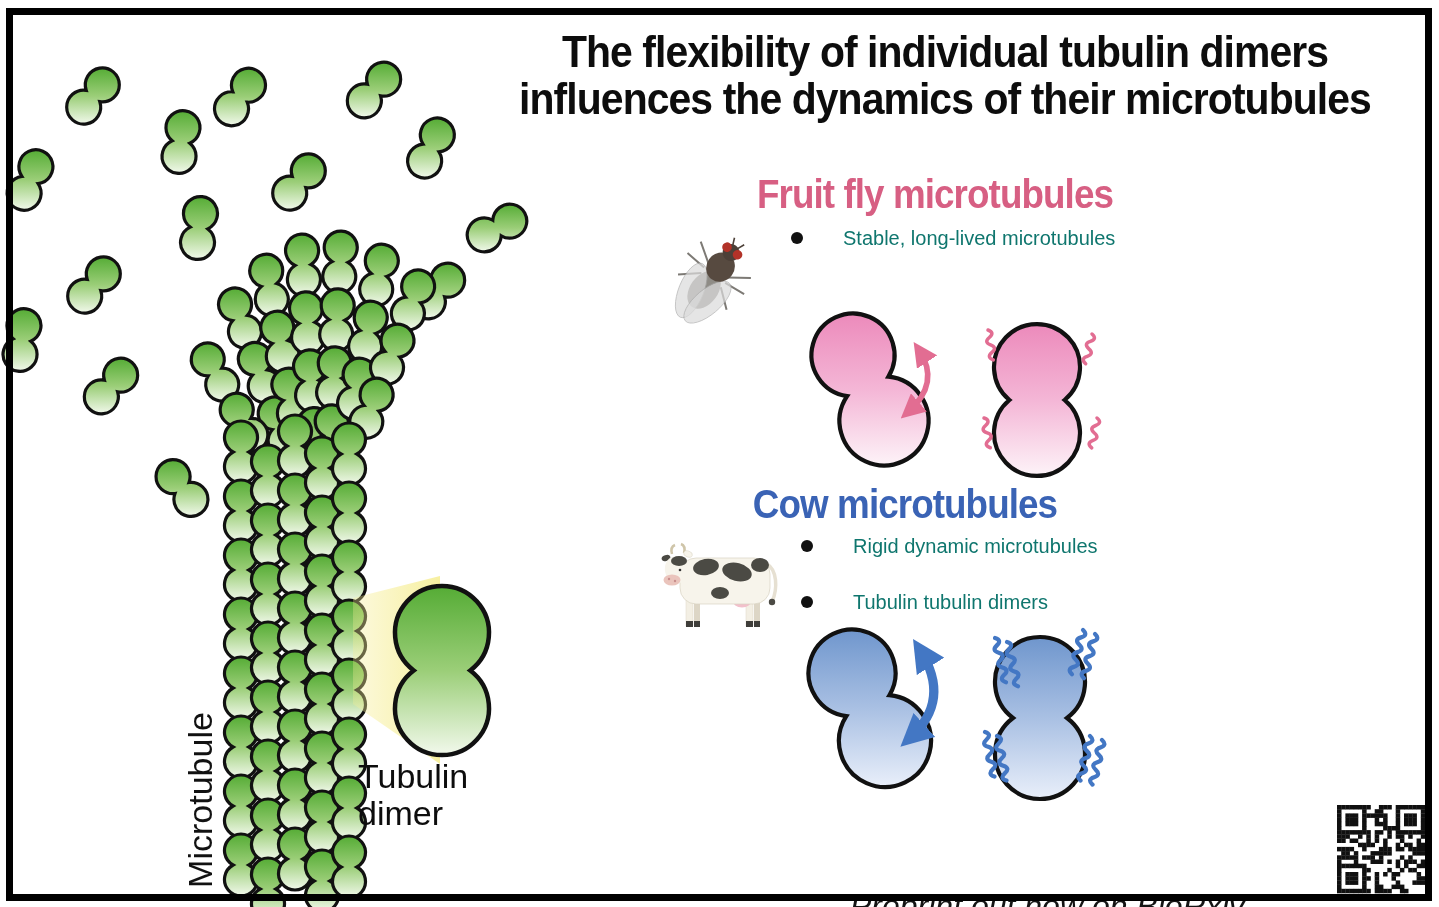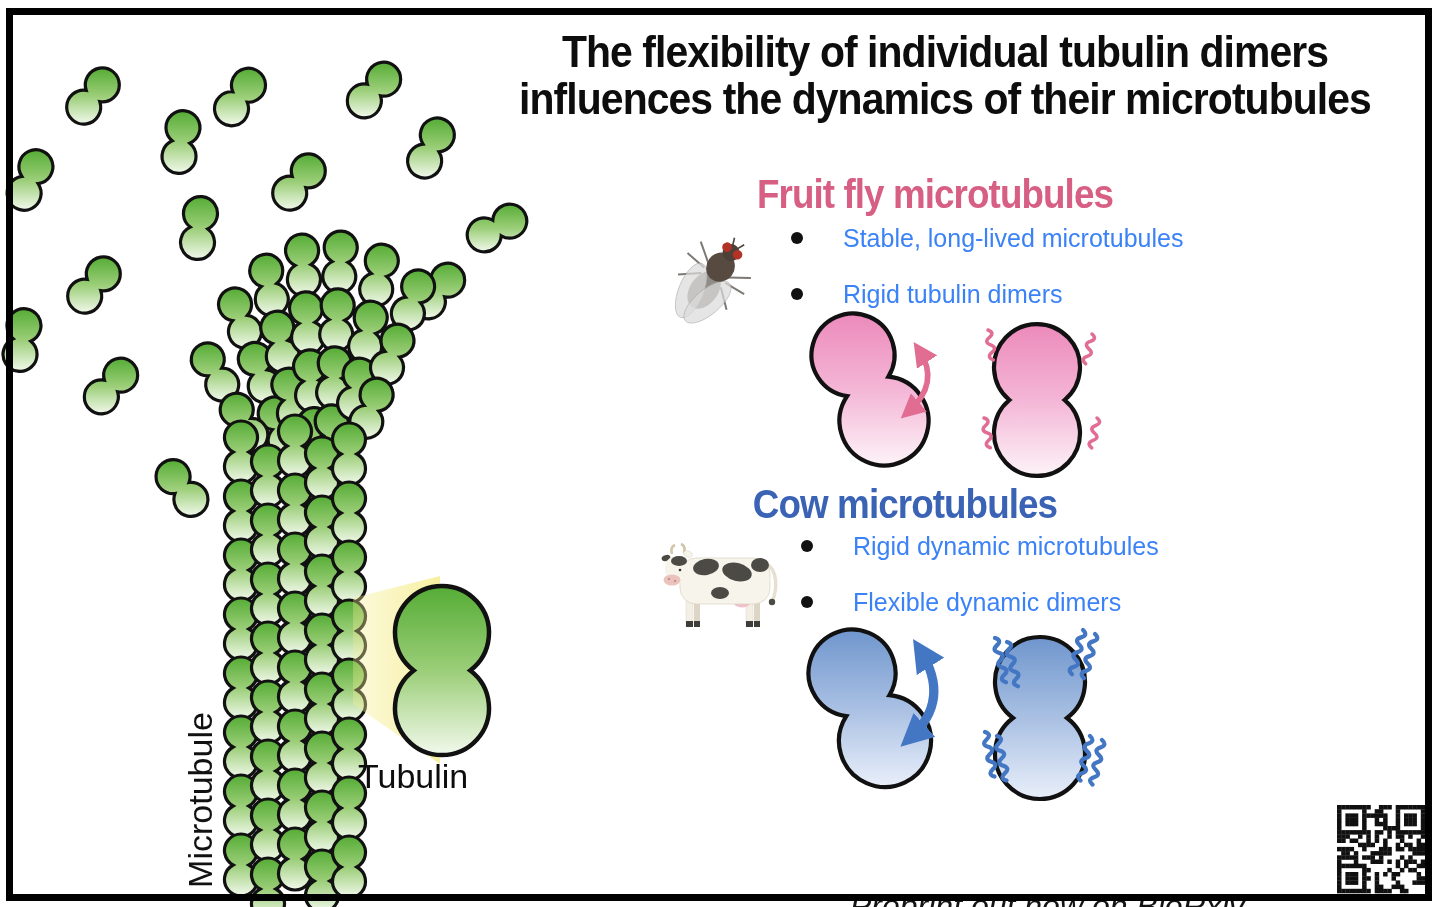--- a/index.html
+++ b/index.html
@@ -8,21 +8,21 @@
   .frame{position:absolute;left:6px;top:8px;width:1426px;height:893px;border:7px solid #000;
     z-index:30;pointer-events:none}
   #art{position:absolute;left:0;top:0;width:1439px;height:907px;z-index:1}
   .txt{position:absolute;z-index:10;color:#0d0d0d}
   #title{left:470px;top:28px;width:950px;text-align:center;font-weight:bold;font-size:44px;
     line-height:47px;letter-spacing:-1px;transform:scaleX(.93);transform-origin:center}
   .sec-heading{font-weight:bold;font-size:40px;letter-spacing:-1px;text-align:center;
     transform:scaleX(.92);transform-origin:center}
   #fly-heading{left:700px;top:172px;width:470px}
   #cow-heading{left:690px;top:482px;width:430px}
-  ul.bullets{list-style:none;font-size:25px;color:#3b82f6}
+  ul.bullets{list-style:none;font-size:20px;color:#0f766e}
   ul.bullets li{position:relative;padding-left:55px;margin-bottom:20px;line-height:36px;white-space:nowrap}
   ul.bullets li::before{content:"";position:absolute;left:3px;top:12px;width:12px;height:12px;
     border-radius:50%;background:#111}
   #fly-bullets{left:788px;top:220px}
   #cow-bullets{left:798px;top:528px}
   #mt-label{left:91px;top:780px;width:220px;height:40px;transform:rotate(-90deg);
     font-size:34px;text-align:center;color:#111}
   #dimer-label{left:358px;top:758px;width:168px;text-align:left;font-size:34px;line-height:37px}
   #footer-text{left:850px;top:888px;width:480px;text-align:left;font-style:italic;font-size:32px;color:#151515}
 </style>
@@ -453,28 +453,28 @@
 <div class="frame"></div>
 
 <div id="title" class="txt">
   <span style="display:block">The flexibility of individual tubulin dimers</span>
   <span style="display:block">influences the dynamics of their microtubules</span>
 </div>
 
 <div id="fly-heading" class="txt sec-heading" style="color: rgb(215, 95, 131);">Fruit fly microtubules</div>
 <ul id="fly-bullets" class="txt bullets">
   <li>Stable, long-lived microtubules</li>
-  <li>Rigid tubulin dimers</li>
 </ul>
 
 <div id="cow-heading" class="txt sec-heading" style="color: rgb(58, 99, 181);">Cow microtubules</div>
 <ul id="cow-bullets" class="txt bullets">
   <li>Rigid dynamic microtubules</li>
-  <li>Flexible dynamic dimers</li>
+  <li>Tubulin tubulin dimers</li>
 </ul>
 
 <div id="mt-label" class="txt">Microtubule</div>
 
 <div id="dimer-label" class="txt">
   <span style="display:block">Tubulin</span>
+  <span style="display:block">dimer</span>
 </div>
 
 <div id="footer-text" class="txt">Preprint out now on BioRxiv</div>
 
 </body></html>

